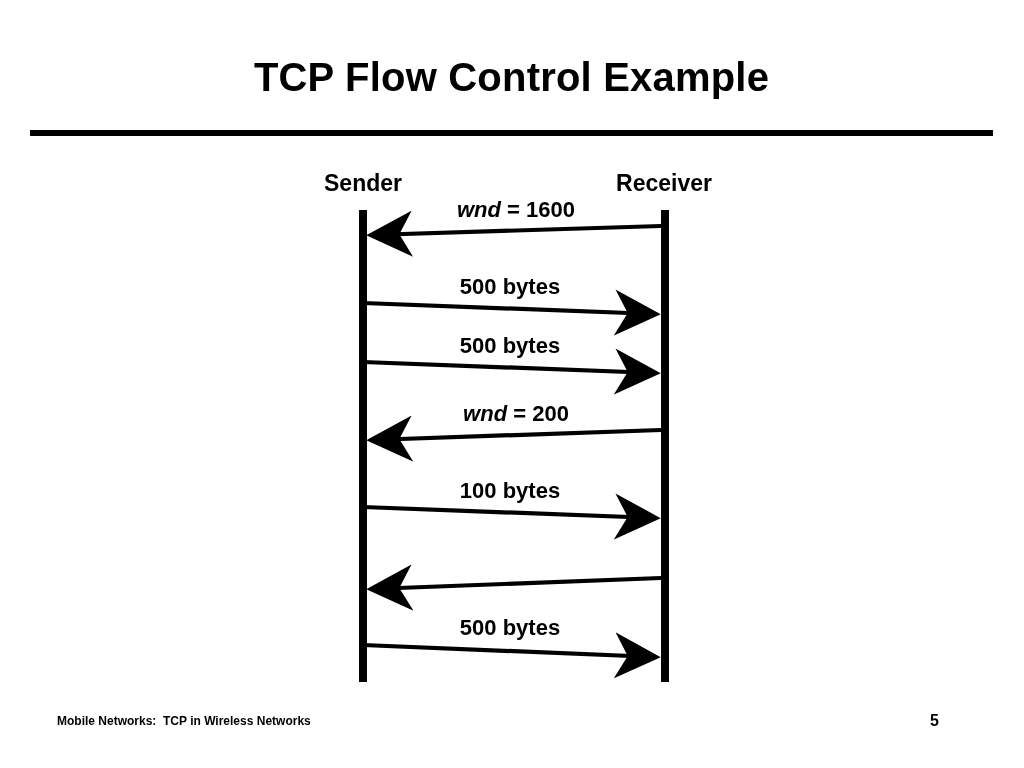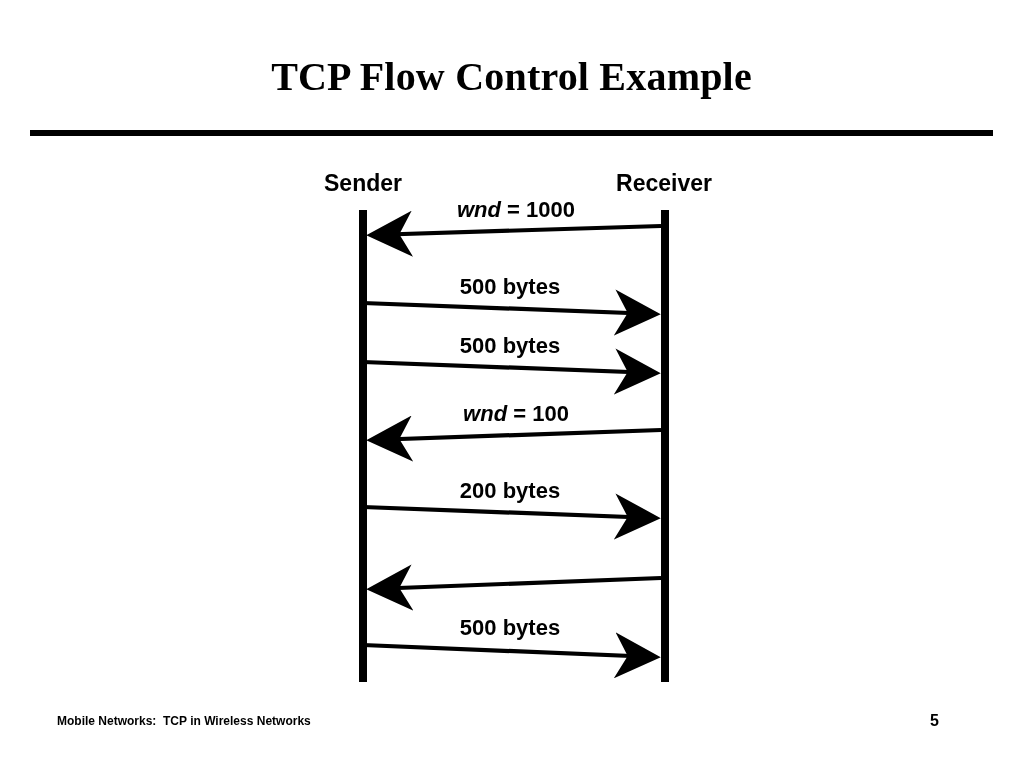--- a/index.html
+++ b/index.html
@@ -29,21 +29,20 @@
     position: absolute;
     left: 30px;
     top: 52px;
     width: 963px;
     text-align: center;
     font-size: 40px;
     font-weight: bold;
     letter-spacing: 0.2px;
     line-height: 50px;
     white-space: nowrap;
-    font-family: Liberation Serif, serif;
   }
 
   #title-rule {
     position: absolute;
     left: 30px;
     top: 130px;
     width: 963px;
     height: 6px;
     background: #000000;
   }
@@ -154,32 +153,32 @@
       <line x1="661" y1="430" x2="372" y2="440" stroke="#000000" stroke-width="4.2" marker-end="url(#head-left)"></line>
 
       <line x1="363" y1="507" x2="655" y2="518" stroke="#000000" stroke-width="4.2" marker-end="url(#head-right)"></line>
 
       <line x1="661" y1="578" x2="372" y2="589" stroke="#000000" stroke-width="4.2" marker-end="url(#head-left)"></line>
 
       <line x1="363" y1="645" x2="655" y2="657" stroke="#000000" stroke-width="4.2" marker-end="url(#head-right)"></line>
     </svg>
 
     <div class="msg-label" style="top:197px">
-      <span class="it">wnd</span><span class="up"> = 1000</span>
+      <span class="it">wnd</span><span class="up"> = 1600</span>
     </div>
 
     <div class="msg-label all-it" style="top:274px">500 bytes</div>
 
     <div class="msg-label all-it" style="top:333px">500 bytes</div>
 
     <div class="msg-label" style="top:401px">
-      <span class="it">wnd</span><span class="up"> = 100</span>
+      <span class="it">wnd</span><span class="up"> = 200</span>
     </div>
 
-    <div class="msg-label all-it" style="top:478px">200 bytes</div>
+    <div class="msg-label all-it" style="top:478px">100 bytes</div>
 
 
     <div class="msg-label all-it" style="top:615px">500 bytes</div>
 
   </div>
 
   <div id="footer-text">Mobile Networks:  TCP in Wireless Networks</div>
 
   <div id="page-number">5</div>
 

